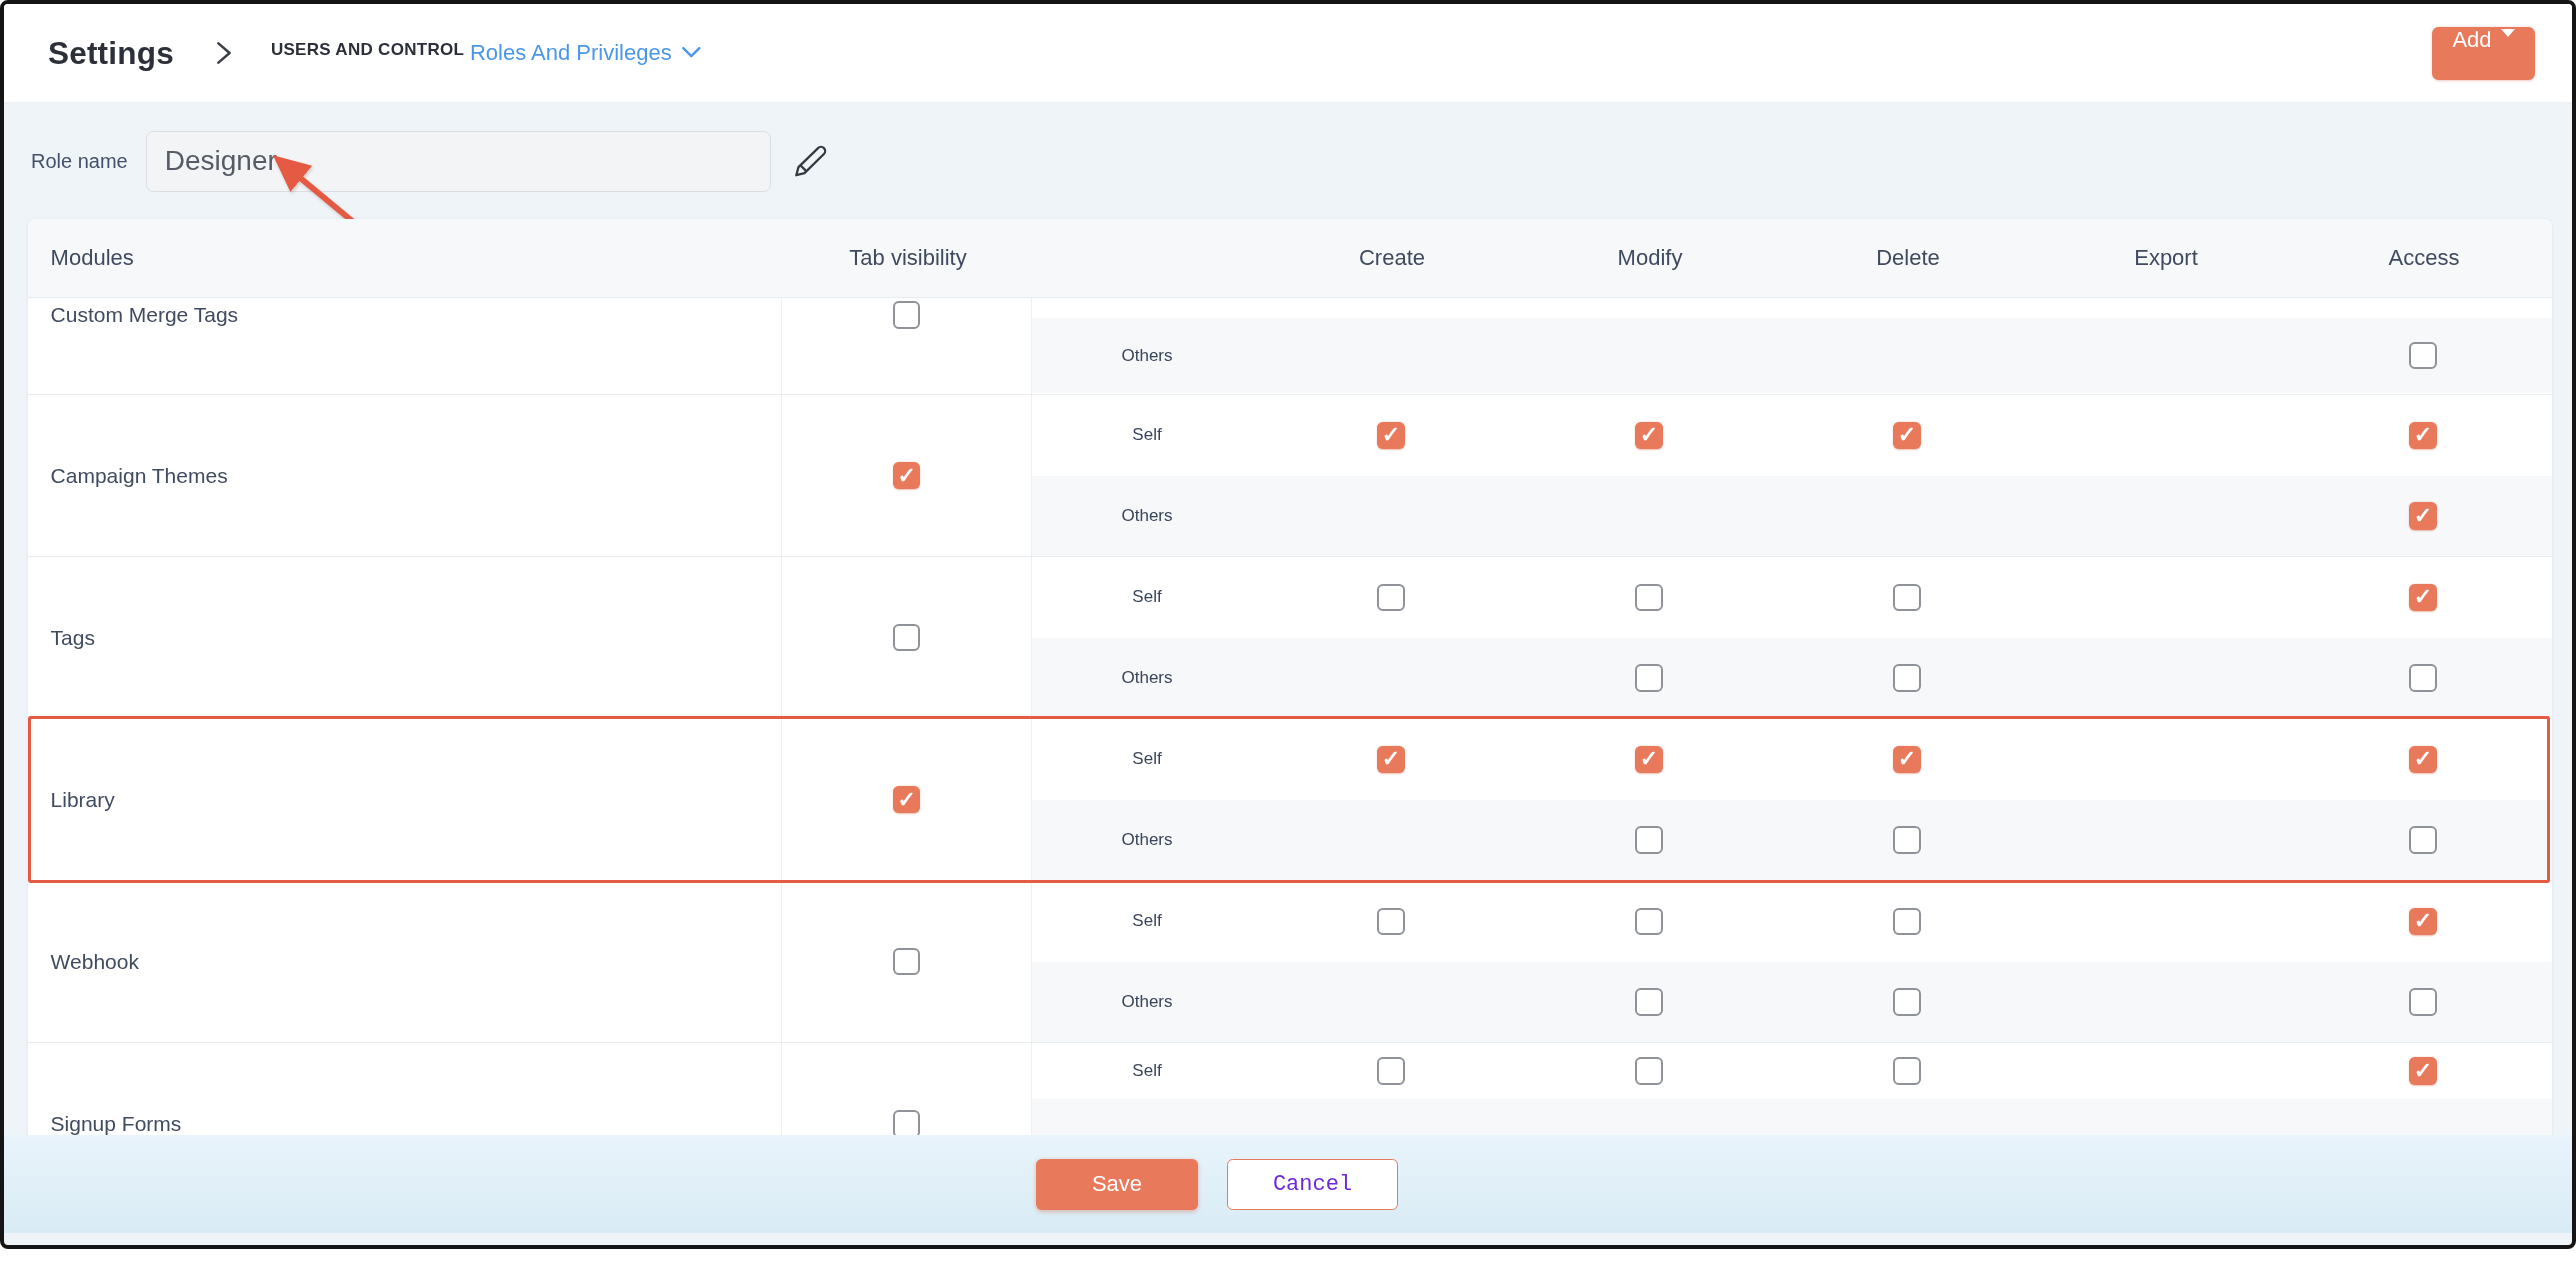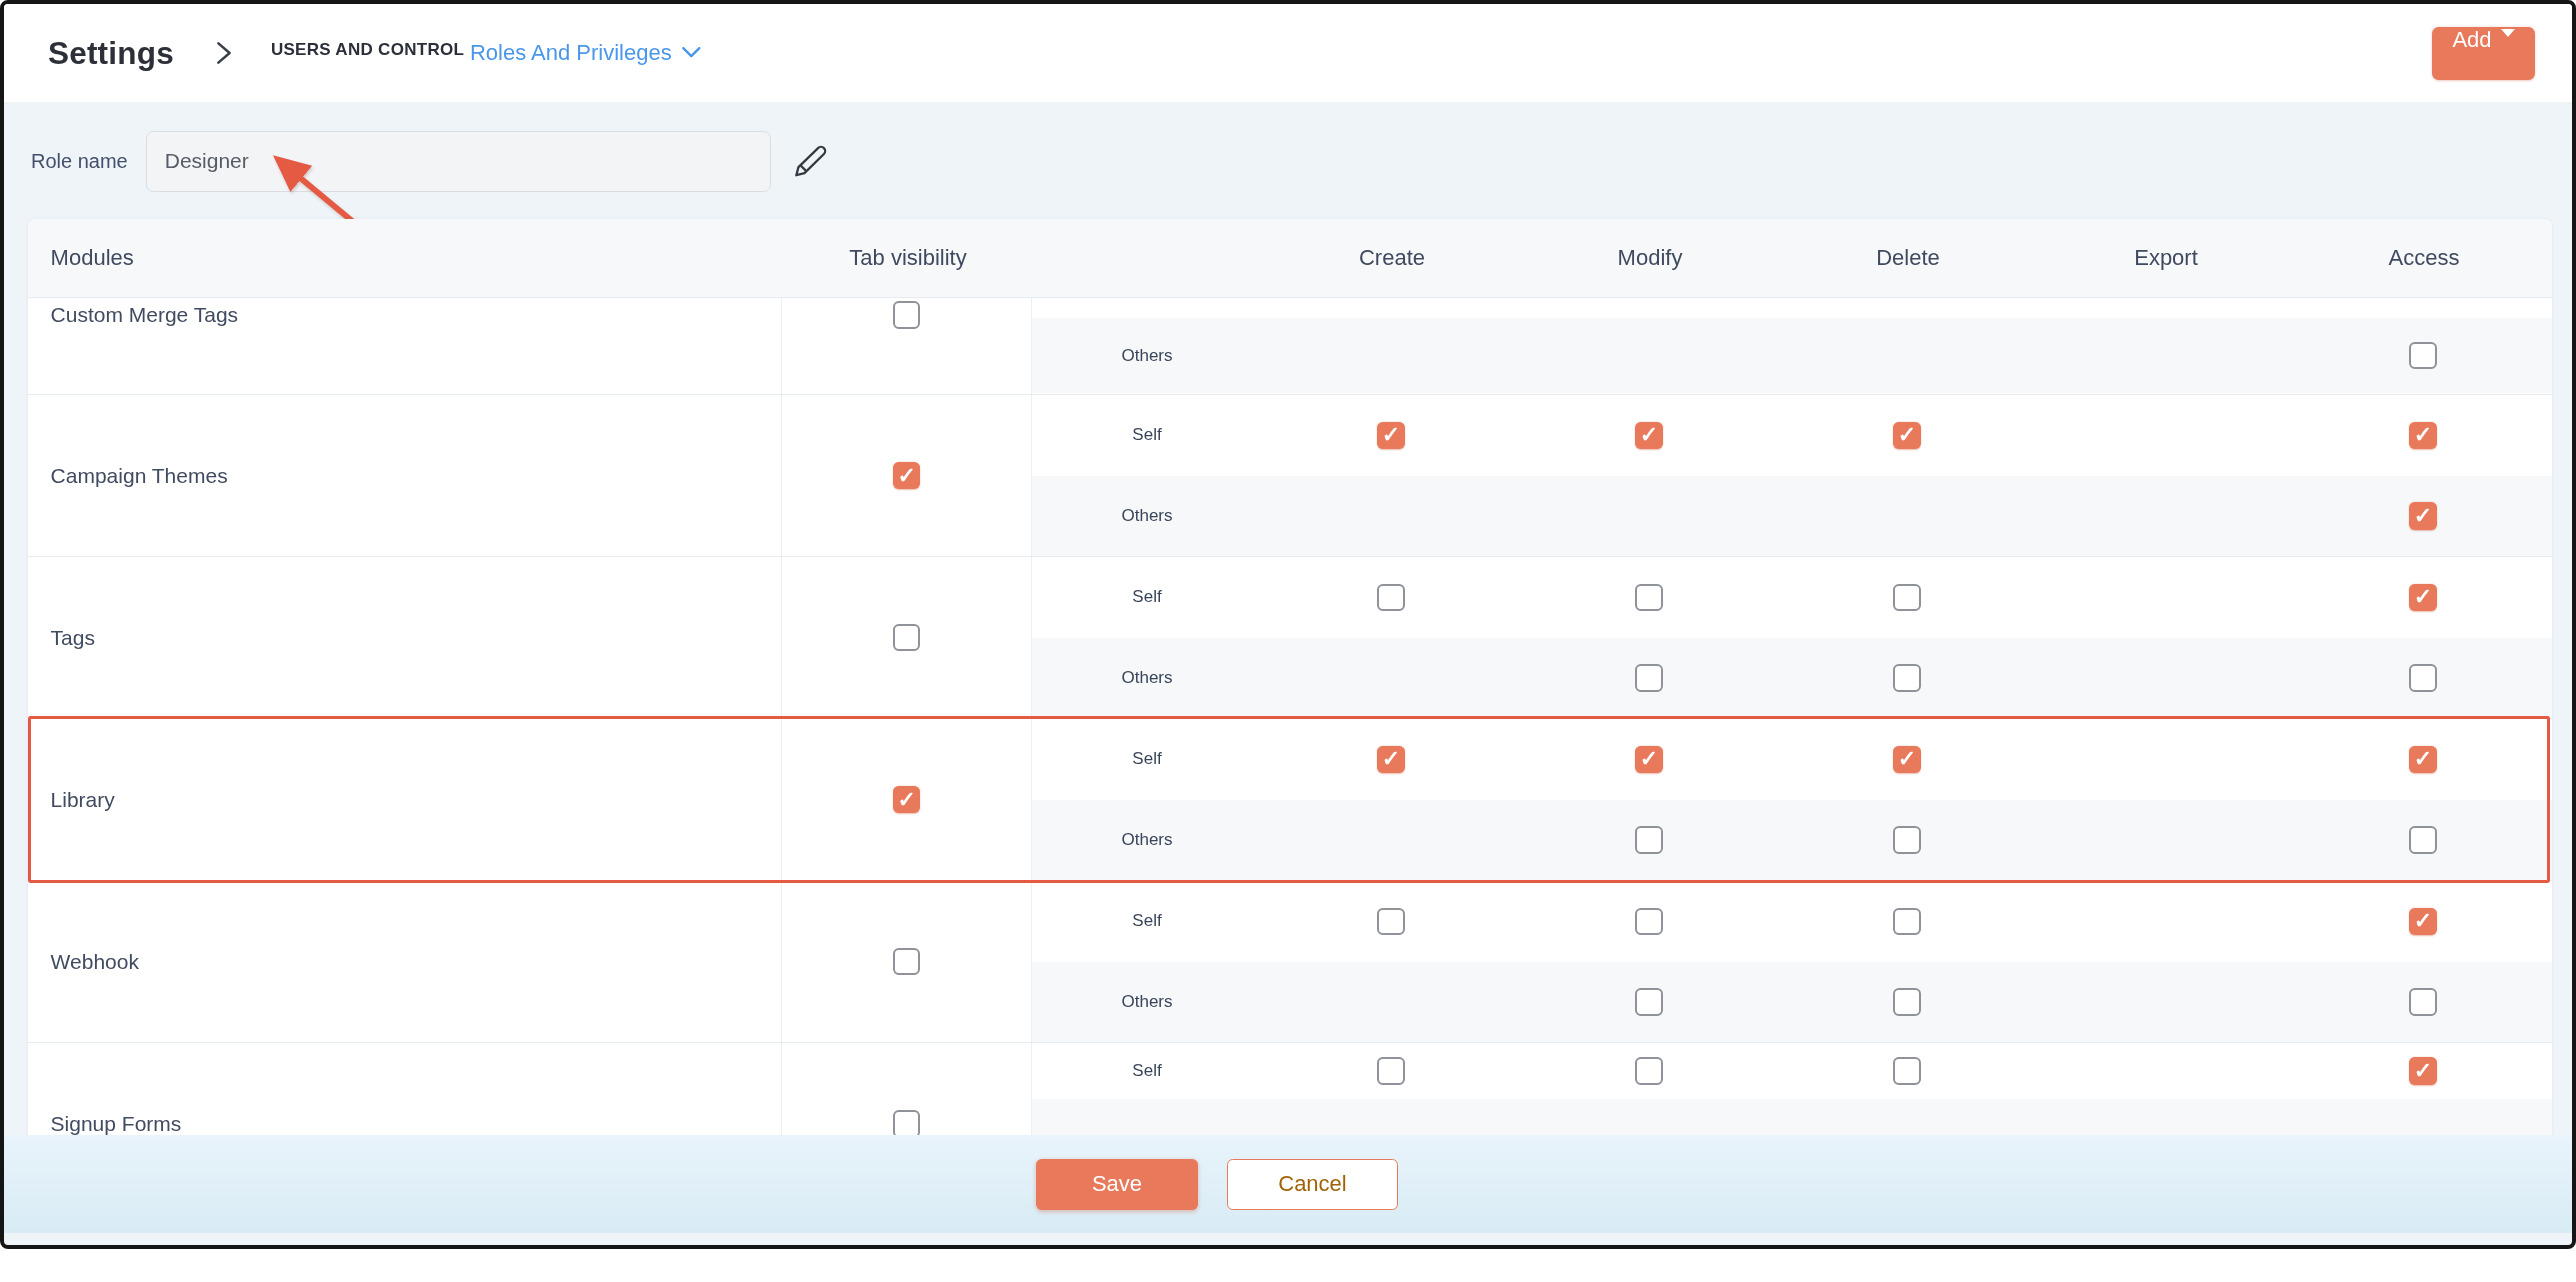--- a/index.html
+++ b/index.html
@@ -22,21 +22,21 @@
   .crumb-chevron{margin:0 34px 0 37px}
   .crumb{display:flex;flex-direction:row;justify-content:center;gap:5.7px}
   .crumb-section{font-size:17px;font-weight:700;color:#2b2f3a;letter-spacing:0.3px}
   .crumb-page{display:flex;align-items:center;gap:8px;font-size:22px;color:var(--blue-link);cursor:pointer}
   .add-btn{margin-left:auto;margin-right:37px;width:103px;height:53px;background:var(--orange);border:none;border-radius:6.5px;color:#fff;font-size:22px;font-family:inherit;display:flex;justify-content:center;gap:9px;cursor:pointer;box-shadow:0 0.8px 2.4px rgba(200,80,50,.3)}
   .caret-down{width:0;height:0;border-left:7.3px solid transparent;border-right:7.3px solid transparent;border-top:8px solid #fff;margin-top:2.4px}
 
   
   .role-section{height:116px;display:flex;align-items:center;padding-left:27px;position:relative}
   .role-label{font-size:20px;color:#44506b;margin-right:18px}
-  .role-input{width:625px;height:61px;background:#f3f4f6;border:1.6px solid #d9dde2;border-radius:7.3px;display:flex;align-items:center;padding-left:18px;font-size:21px;color:#565c66}
+  .role-input{width:625px;height:61px;background:#f3f4f6;border:1.6px solid #d9dde2;border-radius:7.3px;display:flex;align-items:center;padding-left:18px;font-size:28px;color:#565c66}
   .pencil{margin-left:21px;cursor:pointer}
   .annotation-arrow{position:absolute;left:261px;top:48px;pointer-events:none;filter:drop-shadow(1.6px 2.4px 1.6px rgba(120,60,50,.25))}
 
   
   .table{width:2524px;margin-left:24px;height:933px;background:#fff;border-radius:8px;box-shadow:0 0.8px 3.2px rgba(40,60,90,.08);overflow:hidden;position:relative}
   .thead{height:79px;background:var(--gray-row);border-bottom:1.6px solid var(--line);display:grid;grid-template-columns:755px 250px 230px repeat(5,258px);align-items:center}
   .th{font-size:22px;color:var(--slate);text-align:center}
   .th.modules{text-align:left;padding-left:22.6px}
 
   .group{display:flex;position:relative;height:162px;border-bottom:1.6px solid var(--line);background:#fff}
@@ -66,21 +66,21 @@
   .cb[data-state=checked]{background:var(--orange);box-shadow:0 0.8px 1.6px rgba(200,90,60,.4)}
   .cb[data-state=checked]::after{content:"\2713";position:absolute;left:0;top:0;width:100%;height:100%;display:flex;align-items:center;justify-content:center;color:#fff;font-size:22px;font-weight:700}
 
   
   .group.highlight::after{content:"";position:absolute;left:0;right:2.4px;top:-3.2px;bottom:-3.2px;border:3.2px solid var(--orange-deep);border-radius:2.4px;pointer-events:none;z-index:6}
 
   
   .footer{position:absolute;left:0;right:0;bottom:12px;height:98px;background:linear-gradient(180deg,#e9f4fb 0%,#d8ebf5 100%);display:flex;align-items:center;justify-content:center}
   .footer-btns{display:flex;gap:29px;transform:translateX(-71px)}
   .save-btn{width:162px;height:51px;border:none;border-radius:5.7px;background:var(--orange);color:#fff;font-size:22px;font-family:inherit;cursor:pointer;box-shadow:0 1.6px 4px rgba(210,90,60,.35)}
-  .cancel-btn{width:171px;height:51px;border:1.6px solid var(--orange);border-radius:5.7px;background:#fff;color:#a16207;font-size:22px;font-family:Liberation Sans, sans-serif;cursor:pointer}
+  .cancel-btn{width:171px;height:51px;border:1.6px solid var(--orange);border-radius:5.7px;background:#fff;color:#6d28d9;font-size:22px;font-family:Liberation Mono, monospace;cursor:pointer}
 </style>
 </head>
 <body>
 
 <div class="frame">
 
   <header class="topbar">
     <div class="page-title">Settings</div>
     <svg class="crumb-chevron" width="26" height="32" viewBox="0 0 32 40" fill="none">
         <path d="M9 8 L23 20 L9 32" stroke="#3a3f47" stroke-width="3.2" stroke-linecap="round" stroke-linejoin="round"></path>

